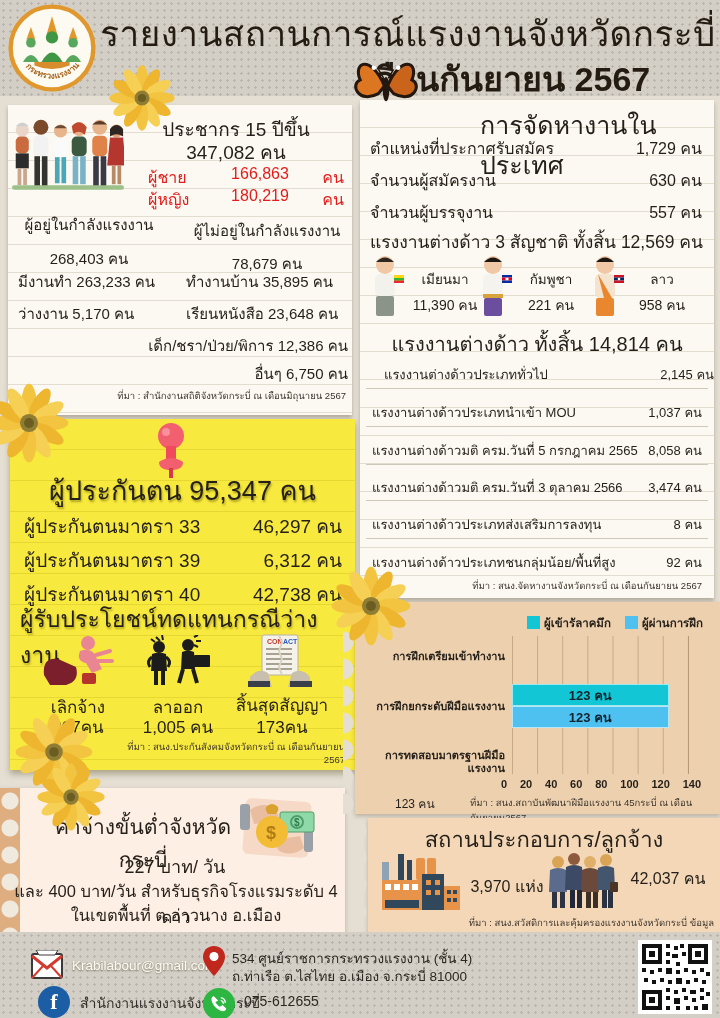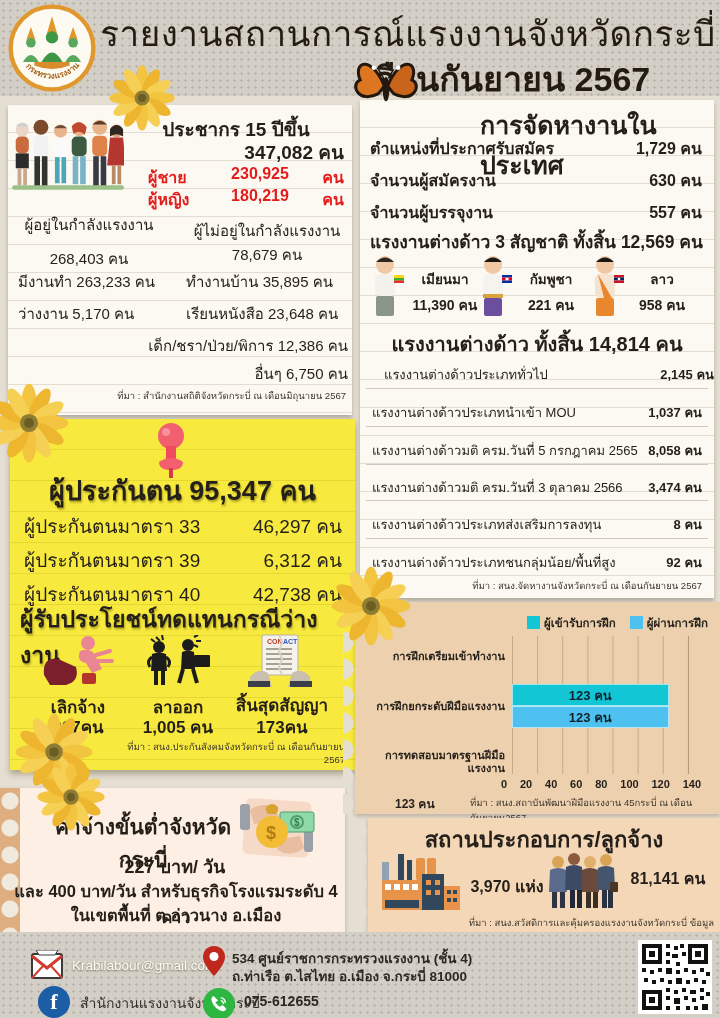--- a/index.html
+++ b/index.html
@@ -19,21 +19,21 @@
      background-image:repeating-linear-gradient(180deg,transparent 0 30px,rgba(170,150,10,.22) 30px 31px);}
   .tan{background:#edd0ae;box-shadow:0 2px 4px rgba(90,70,40,.3);}
   .tan2{background:#f3d7b7;box-shadow:0 2px 4px rgba(90,70,40,.3);}
   .pinkcard{background:#fdefe4;box-shadow:0 2px 4px rgba(90,70,40,.3);}
   .bite-l,.bite-r{width:24px;background-image:radial-gradient(circle at 0 13px,#e4ded3 10px,transparent 11px);
       background-size:24px 27px;background-repeat:repeat-y;}
   .bite-r{background-image:radial-gradient(circle at 24px 13px,#e4ded3 10px,transparent 11px);}
   .stampstrip{width:20px;background-color:#dfae80;
       background-image:radial-gradient(circle at 10px 13px,#efe9de 8px,transparent 9px);
       background-size:20px 27px;background-repeat:repeat-y;}
-  .b{font-weight:bold;}
+  .b{font-weight:normal;}
   .red{color:#e31c1c;}
   .src{font-size:9.5px;color:#3c352c;text-align:right;}
   .row{display:flex;justify-content:space-between;align-items:baseline;}
   .sep{height:1px;background:rgba(150,140,120,.45);}
   .bar{position:absolute;left:0;height:20px;display:flex;align-items:center;justify-content:center;
        font-weight:bold;font-size:13px;color:#10242c;border:1px solid rgba(255,255,255,.6);}
   .cat{font-size:11px;font-weight:bold;text-align:right;color:#241f19;line-height:1.15;}
   .xticks{display:flex;justify-content:space-between;font-size:11px;font-weight:bold;color:#241f19;}
   .legend{display:flex;gap:14px;align-items:center;font-size:11.5px;font-weight:bold;}
   .legend .sw{display:inline-block;width:13px;height:13px;margin-right:4px;vertical-align:-2px;}
@@ -133,38 +133,38 @@
           <rect x="95" y="42" width="6" height="32" fill="#3a3a44"></rect>
         <circle cx="112" cy="15" r="7" fill="#d9a07a"></circle>
           <path d="M105 13 q7 -9 14 0 l0 8 q-7 -5 -14 0 Z" fill="#2e2620"></path>
         <path d="M105 22 L119 22 L122 52 L102 52 Z" fill="#b5352f"></path>
         <rect x="107" y="52" width="4" height="20" fill="#b98a68"></rect>
           <rect x="113" y="52" width="4" height="20" fill="#b98a68"></rect>
         <rect x="0" y="73" width="120" height="5" rx="2.5" fill="#9dc08b"></rect>
       </g>
     </svg>
     <div class="abs b" style="left:120px;top:9px;width:216px;text-align:center;font-size:19px">ประชากร 15 ปีขึ้น</div>
-    <div class="abs b" style="left:120px;top:32px;width:216px;text-align:right;font-size:19px">347,082 คน</div>
+    <div class="abs b" style="left:120px;top:32px;width:216px;text-align:center;font-size:19px">347,082 คน</div>
     <div class="abs red b" style="left:140px;top:60px;width:196px;display:flex;font-size:16px">
       <span style="width:62px">ผู้ชาย</span>
-      <span style="flex:1;text-align:center">230,925</span>
+      <span style="flex:1;text-align:center">166,863</span>
       <span style="width:34px;text-align:right">คน</span>
     </div>
     <div class="abs red b" style="left:140px;top:82px;width:196px;display:flex;font-size:16px">
       <span style="width:62px">ผู้หญิง</span>
       <span style="flex:1;text-align:center">180,219</span>
       <span style="width:34px;text-align:right">คน</span>
     </div>
     <div class="abs" style="left:6px;top:108px;width:150px;text-align:center;font-size:15px">
       <div>ผู้อยู่ในกำลังแรงงาน</div>
       <div style="margin-top:10px">268,403 คน</div>
     </div>
     <div class="abs" style="left:178px;top:114px;width:162px;text-align:center;font-size:15px">
       <div>ผู้ไม่อยู่ในกำลังแรงงาน</div>
-      <div style="margin-top:0">78,679 คน</div>
+      <div style="margin-top:9px">78,679 คน</div>
     </div>
     <div class="abs" style="left:10px;top:165px;font-size:15px">มีงานทำ 263,233 คน</div>
     <div class="abs" style="left:178px;top:165px;font-size:15px">ทำงานบ้าน 35,895  คน</div>
     <div class="abs" style="left:10px;top:197px;font-size:15px">ว่างงาน  5,170 คน</div>
     <div class="abs" style="left:178px;top:197px;font-size:15px">เรียนหนังสือ 23,648 คน</div>
     <div class="abs" style="left:120px;top:229px;width:220px;text-align:right;font-size:15px">เด็ก/ชรา/ป่วย/พิการ 12,386  คน</div>
     <div class="abs" style="left:120px;top:257px;width:220px;text-align:right;font-size:15px">อื่นๆ 6,750 คน</div>
     <div class="abs src" style="left:80px;top:283px;width:258px">ที่มา : สำนักงานสถิติจังหวัดกระบี่ ณ เดือนมิถุนายน 2567</div>
   </section>
 
@@ -336,21 +336,21 @@
       <span>แรงงานต่างด้าวประเภทชนกลุ่มน้อย/พื้นที่สูง</span>
       <span class="b">92 คน</span>
     </div>
     <div class="abs src" style="left:100px;top:478px;width:242px">ที่มา : สนง.จัดหางานจังหวัดกระบี่ ณ เดือนกันยายน 2567</div>
   </section>
 
   <section class="abs tan" style="left:355px;top:602px;width:365px;height:212px">
     <div class="abs bite-l" style="left:-12px;top:0;height:212px"></div>
     <div class="abs bite-r" style="right:-12px;top:0;height:212px"></div>
     <div class="abs legend" style="left:172px;top:12px">
-      <span><span class="sw" style="background: rgb(18, 198, 213);"></span><span>ผู้เข้ารับการฝึก</span></span>
+      <span><span class="sw" style="background: rgb(18, 198, 213);"></span><span>ผู้เข้ารัลาคมึก</span></span>
       <span><span class="sw" style="background: rgb(79, 193, 241);"></span><span>ผู้ผ่านการฝึก</span></span>
     </div>
     <div class="abs cat" style="left:8px;top:48px;width:142px">การฝึกเตรียมเข้าทำงาน</div>
     <div class="abs cat" style="left:8px;top:98px;width:142px">การฝึกยกระดับฝีมือแรงงาน</div>
     <div class="abs cat" style="left:8px;top:147px;width:142px">การทดสอบมาตรฐานฝีมือแรงงาน</div>
     <div class="abs grid-plot" style="left:157px;top:34px;width:176px;height:138px">
       <div class="bar" style="top: 48px; width: 87.8571%; background: rgb(18, 198, 213);">
         <span>123 คน</span>
       </div>
       <div class="bar" style="top: 70px; width: 87.8571%; background: rgb(79, 193, 241);">
@@ -413,21 +413,21 @@
           <rect x="14" y="40" width="5" height="16" fill="#2e3442"></rect>
         <rect x="24" y="38" width="5" height="18" fill="#222838"></rect>
           <rect x="31" y="38" width="5" height="18" fill="#222838"></rect>
         <rect x="40" y="40" width="5" height="16" fill="#3c3026"></rect>
           <rect x="47" y="40" width="5" height="16" fill="#3c3026"></rect>
         <rect x="56" y="38" width="5" height="18" fill="#2a3242"></rect>
           <rect x="62" y="38" width="5" height="18" fill="#2a3242"></rect>
         <rect x="64" y="30" width="8" height="10" rx="1" fill="#4a3626"></rect>
       </g>
     </svg>
-    <div class="abs b" style="left:254px;top:48px;width:92px;text-align:center;font-size:16px">81,141 คน</div>
+    <div class="abs b" style="left:254px;top:48px;width:92px;text-align:center;font-size:16px">42,037 คน</div>
     <div class="abs src" style="left:100px;top:97px;width:246px">ที่มา  : สนง.สวัสดิการและคุ้มครองแรงงานจังหวัดกระบี่ ข้อมูล ณ เดือนกันยายน 2567</div>
   </section>
 
   <svg class="abs" style="left:108px;top:64px" width="68" height="68">
       <use href="#flower"></use>
     </svg>
   <svg class="abs" style="left:-12px;top:382px" width="82" height="82">
       <use href="#flower"></use>
     </svg>
   <svg class="abs" style="left:330px;top:565px" width="82" height="82">

